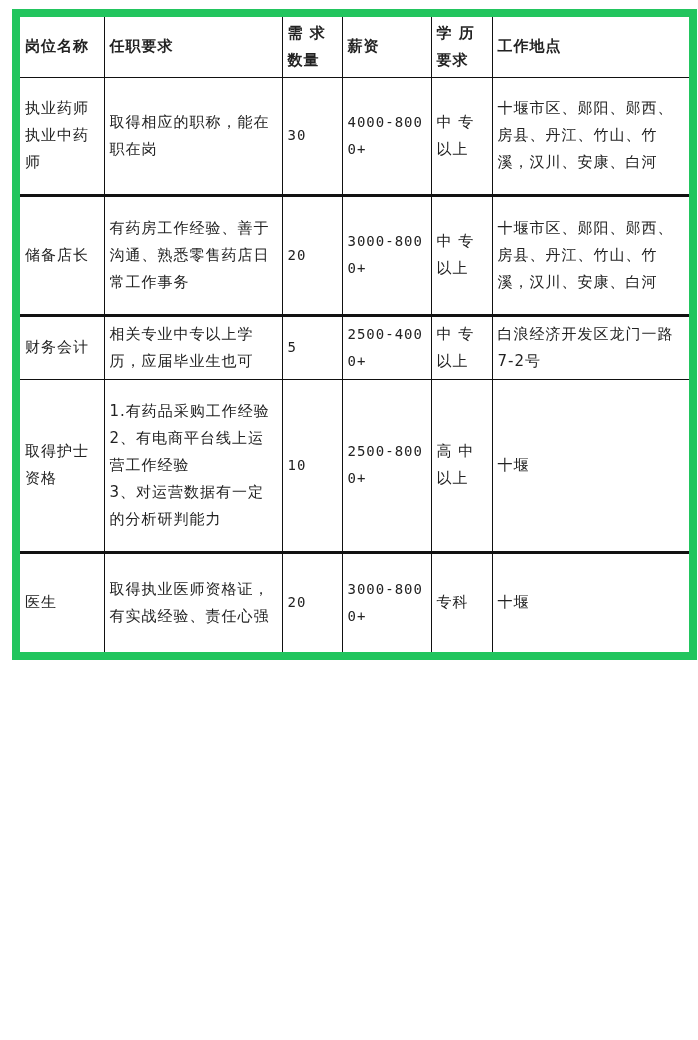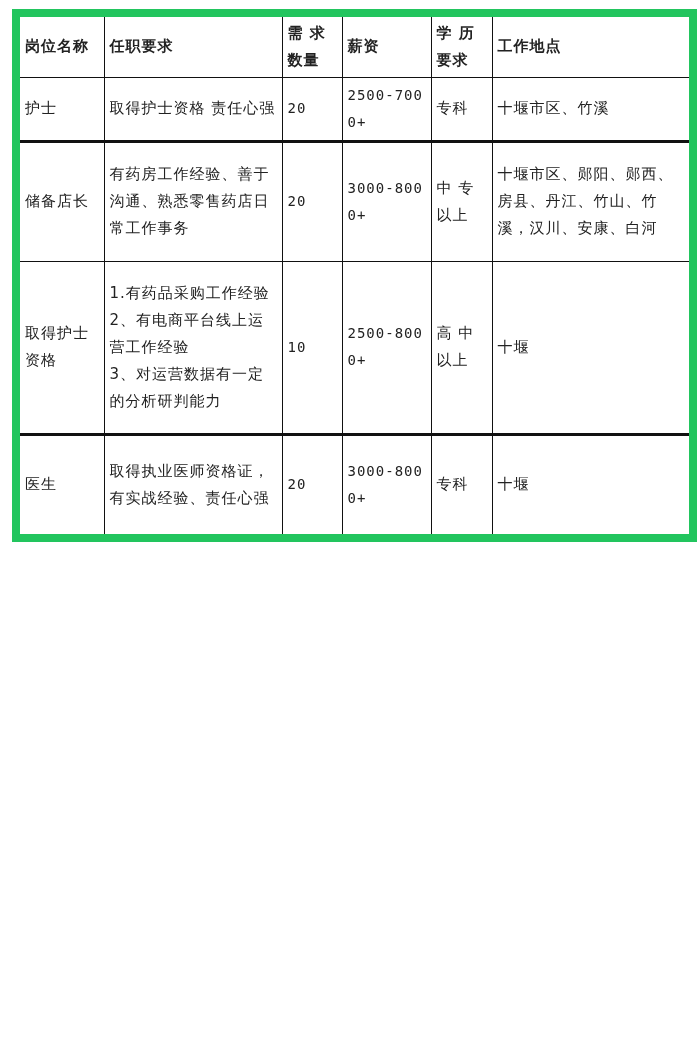--- a/index.html
+++ b/index.html
@@ -49,36 +49,46 @@
       <th>任职要求</th>
       <th>需 求
 数量</th>
       <th class="sal">薪资</th>
       <th>学 历
 要求</th>
       <th>工作地点</th>
     </tr>
   </thead>
   <tbody>
-    <tr style="height:64px">
-      <td>护士</td>
-      <td>取得护士资格 责任心强</td>
-      <td class="num">20</td>
-      <td class="num sal">2500-7000+</td>
-      <td>专科</td>
-      <td>十堰市区、竹溪</td>
+    <tr style="height:118px">
+      <td>执业药师
+执业中药师</td>
+      <td>取得相应的职称，能在职在岗</td>
+      <td class="num">30</td>
+      <td class="num sal">4000-8000+</td>
+      <td>中 专以上</td>
+      <td>十堰市区、郧阳、郧西、
+房县、丹江、竹山、竹溪，汉川、安康、白河</td>
     </tr>
     <tr class="thick-top" style="height:120px">
       <td>储备店长</td>
       <td>有药房工作经验、善于沟通、熟悉零售药店日常工作事务</td>
       <td class="num">20</td>
       <td class="num sal">3000-8000+</td>
       <td>中 专以上</td>
       <td>十堰市区、郧阳、郧西、
 房县、丹江、竹山、竹溪，汉川、安康、白河</td>
+    </tr>
+    <tr class="thick-top" style="height:64px">
+      <td>财务会计</td>
+      <td>相关专业中专以上学历，应届毕业生也可</td>
+      <td class="num">5</td>
+      <td class="num sal">2500-4000+</td>
+      <td>中 专以上</td>
+      <td>白浪经济开发区龙门一路7-2号</td>
     </tr>
     <tr style="height:173px">
       <td>取得护士资格</td>
       <td>1.有药品采购工作经验
 2、有电商平台线上运营工作经验
 3、对运营数据有一定的分析研判能力</td>
       <td class="num">10</td>
       <td class="num sal">2500-8000+</td>
       <td>高 中以上</td>
       <td>十堰</td>

